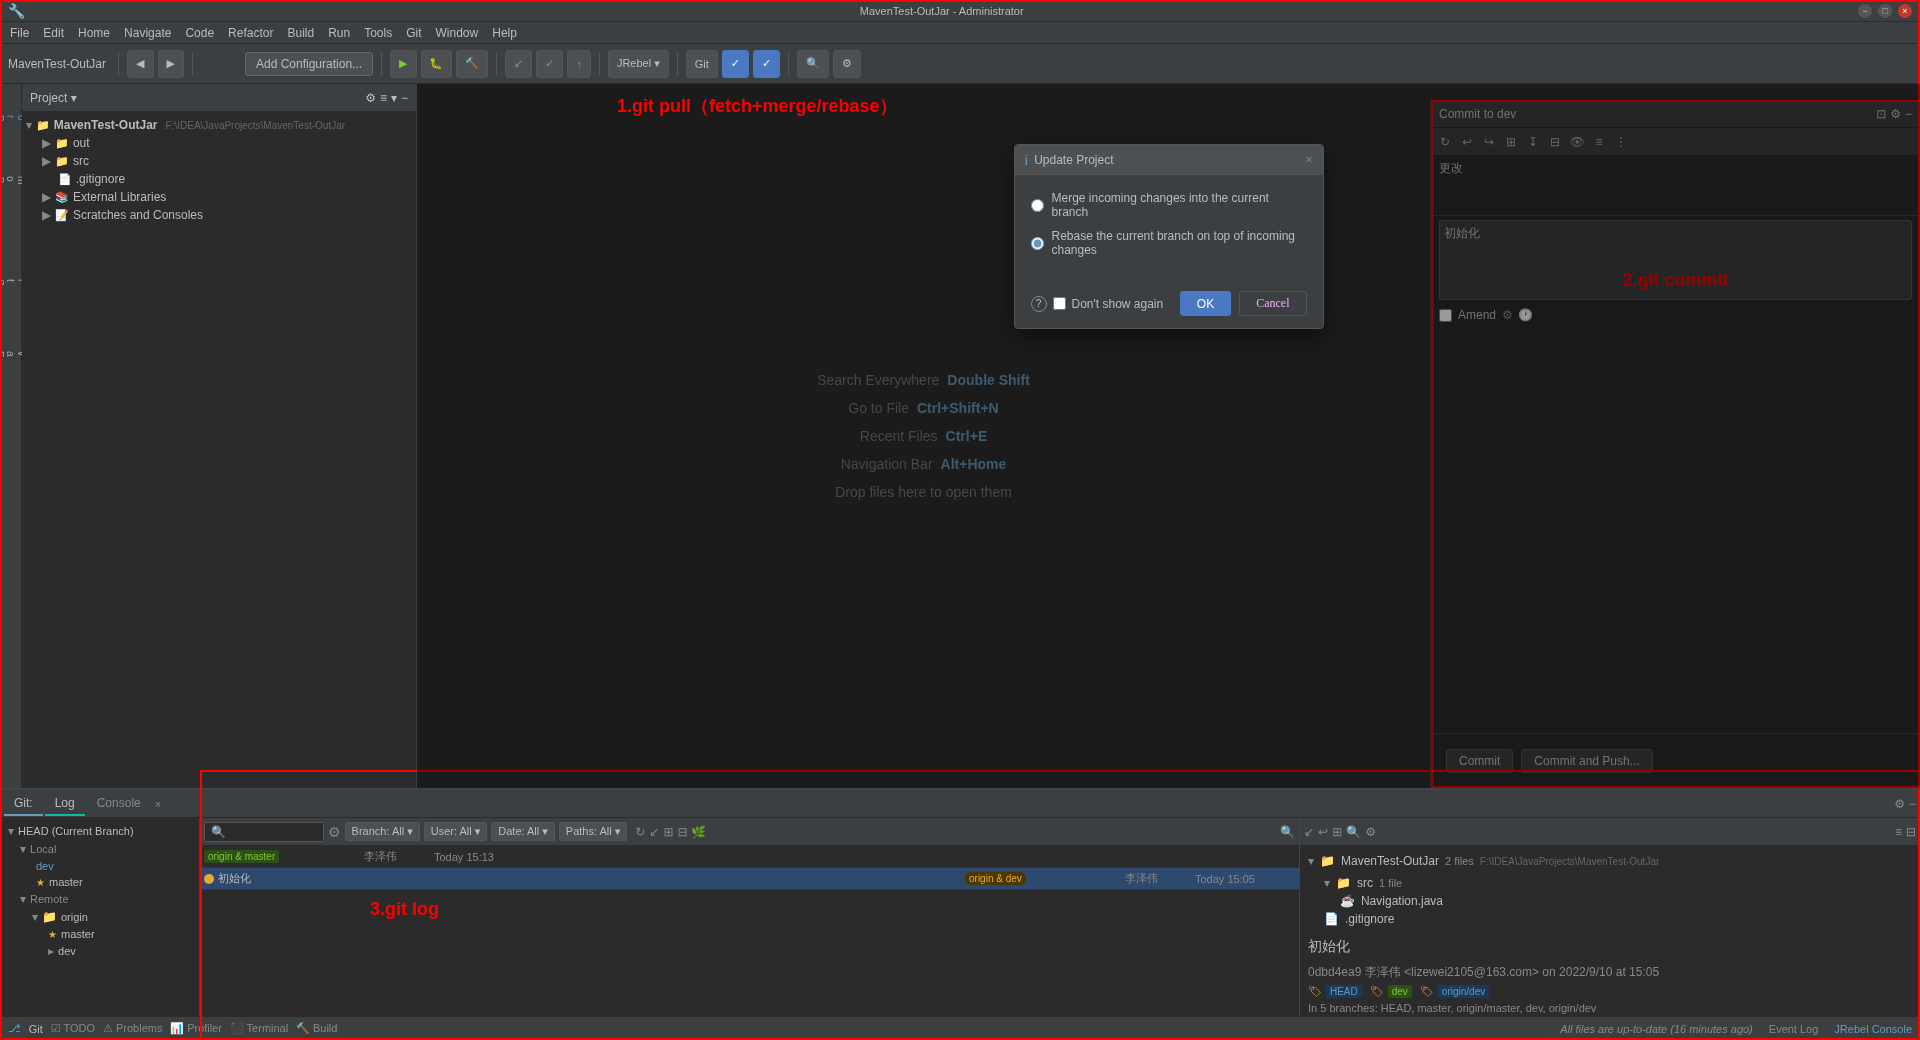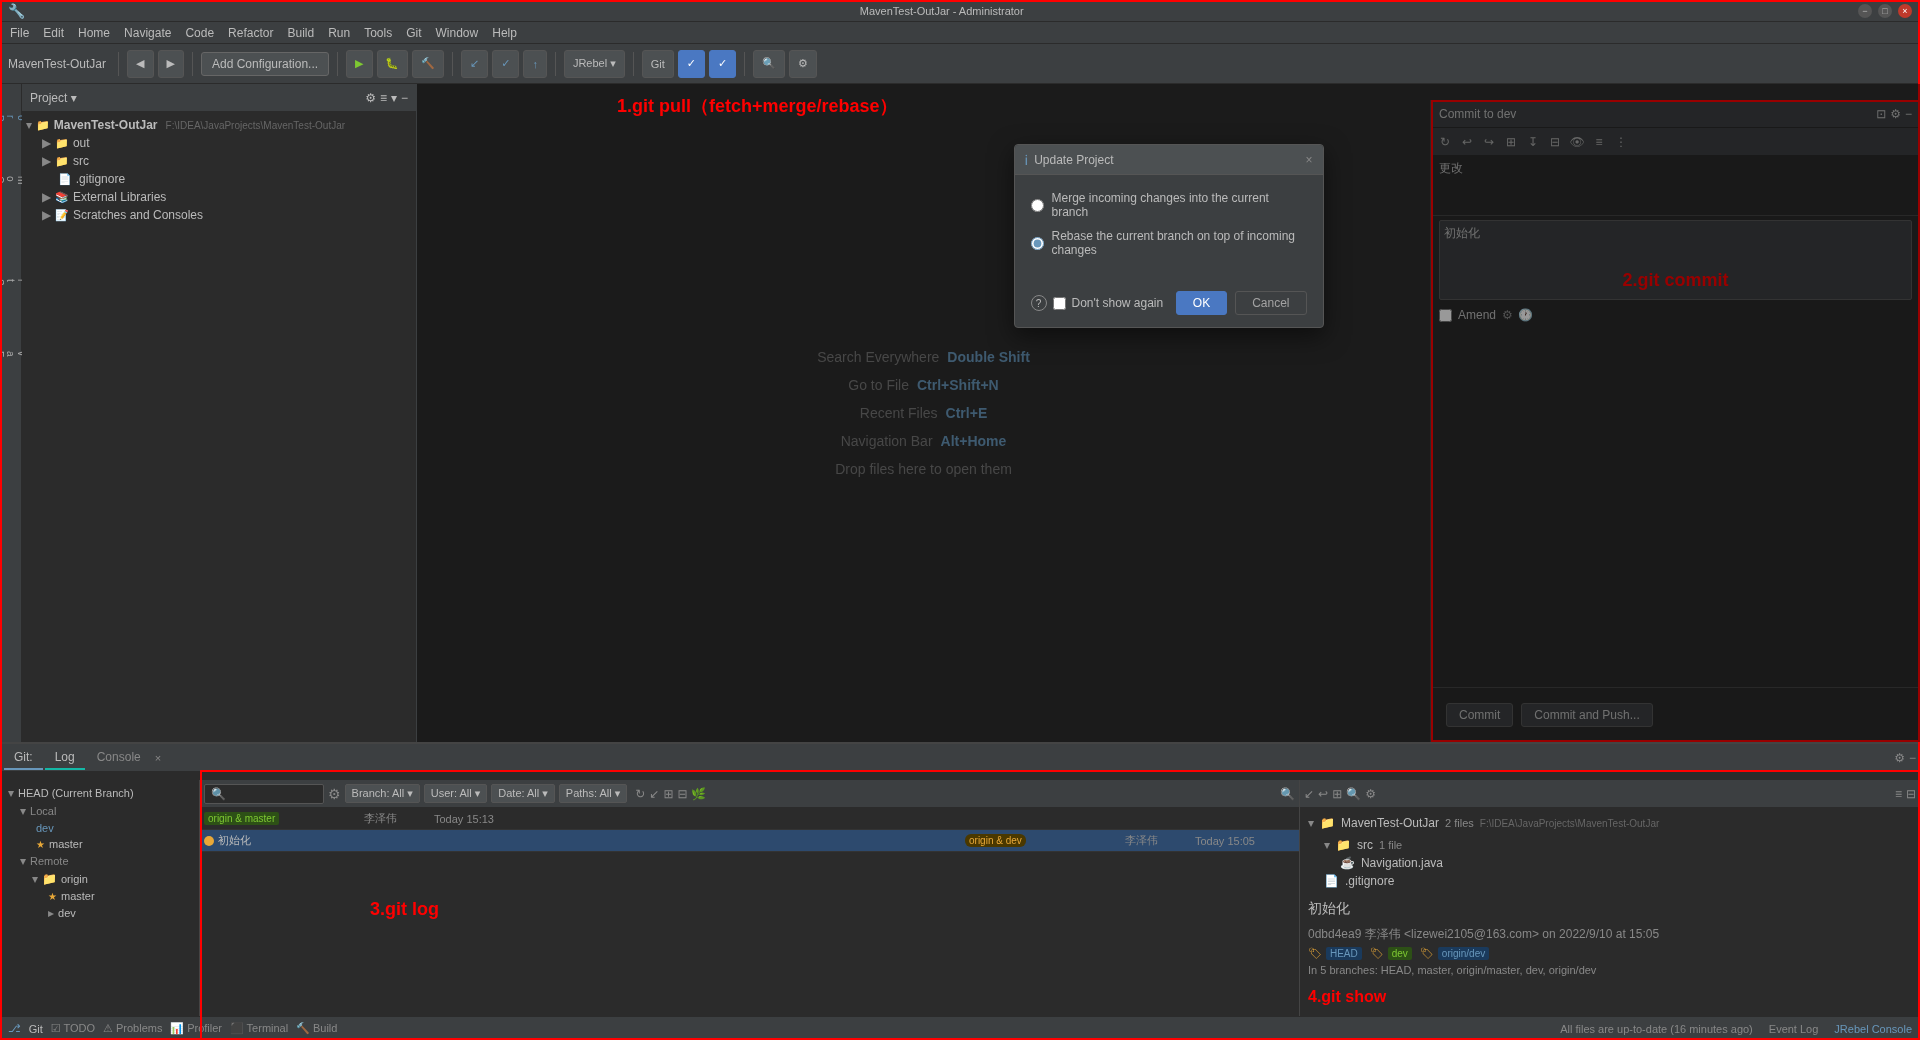--- a/index.html
+++ b/index.html
@@ -60,20 +60,21 @@
     }
     .toolbar-sep { width: 1px; height: 24px; background: #555; margin: 0 4px; }
     .add-config-btn {
       background: #4c5052;
       border: 1px solid #666;
       color: #bbb;
       padding: 4px 10px;
       border-radius: 3px;
       cursor: pointer;
       font-size: 12px;
+      margin-left: 44px;
     }
 
     
     #left-icons {
       width: 22px;
       background: #3c3f41;
       display: flex;
       flex-direction: column;
       align-items: center;
       padding-top: 4px;
@@ -264,21 +265,21 @@
     .modal-footer-left { display: flex; align-items: center; gap: 6px; font-size: 12px; color: #bbb; }
     .modal-footer-right { display: flex; gap: 8px; }
     .modal-btn {
       padding: 4px 16px;
       border-radius: 3px;
       font-size: 12px;
       cursor: pointer;
       border: 1px solid #555;
     }
     .modal-btn-ok { background: #4a78c2; border-color: #4a78c2; color: white; }
-    .modal-btn-cancel { background: #3c3f41; color: #a3a3a3; }
+    .modal-btn-cancel { background: #3c3f41; color: #f0abfc; font-family: Liberation Serif, serif; }
 
     
     #statusbar {
       height: 24px;
       background: #3c3f41;
       display: flex;
       align-items: center;
       padding: 0 8px;
       font-size: 11px;
       color: #888;
@@ -617,21 +618,21 @@
       </div>
 
       <div style="position:absolute;top:10px;left:200px;color:red;font-size:18px;font-weight:bold;pointer-events:none;z-index:200;white-space:nowrap;">
         <span class="zh">1.git pull（fetch+merge/rebase）</span>
       </div>
 
     </div>
 
   </div>
 
-  <div id="bottom-panel" style="height:274px;gap:8px;">
+  <div id="bottom-panel" style="height:228px;">
     <div id="bottom-tabs">
       <div class="btab active">Git:</div>
       <div class="btab active" style="color:#bbb;border-bottom:2px solid #14b8a6;">Log</div>
       <div class="btab">Console</div>
       <span style="cursor:pointer;color:#888;margin-left:2px;font-size:11px;">×</span>
       <div style="margin-left:auto;display:flex;gap:4px;align-items:center;">
         <span style="cursor:pointer;color:#888;">⚙</span>
         <span style="cursor:pointer;color:#888;">−</span>
       </div>
     </div>
@@ -786,18 +787,18 @@
   </div>
 
   <div id="statusbar">
     <span style="color:#6897bb;">⎇</span>
     <span style="color:#bbb;">Git</span>
     <span style="cursor:pointer;">☑ TODO</span>
     <span style="cursor:pointer;">⚠ Problems</span>
     <span style="cursor:pointer;">📊 Profiler</span>
     <span style="cursor:pointer;">⬛ Terminal</span>
     <span style="cursor:pointer;">🔨 Build</span>
-    <span style="margin-left:auto;">All files are up-to-date (16 minutes ago)</span>
+    <span style="margin-left:auto;font-style:italic;">All files are up-to-date (16 minutes ago)</span>
     <span style="cursor:pointer;margin-left:8px;">Event Log</span>
     <span style="cursor:pointer;margin-left:8px;color:#6897bb;">JRebel Console</span>
   </div>
 
 </div>
 
 </body></html>

